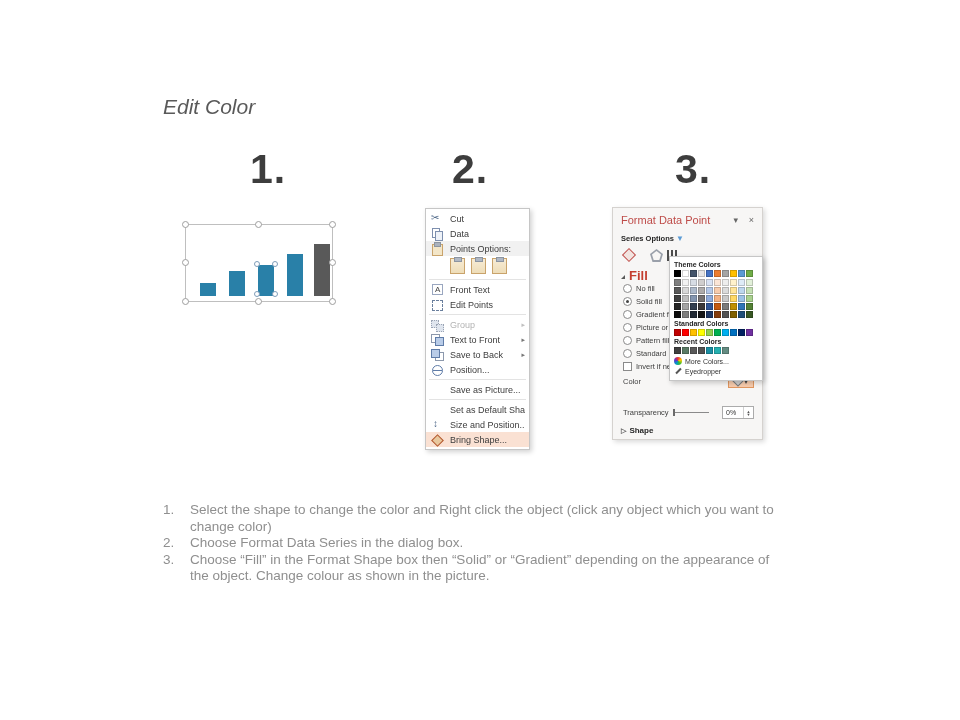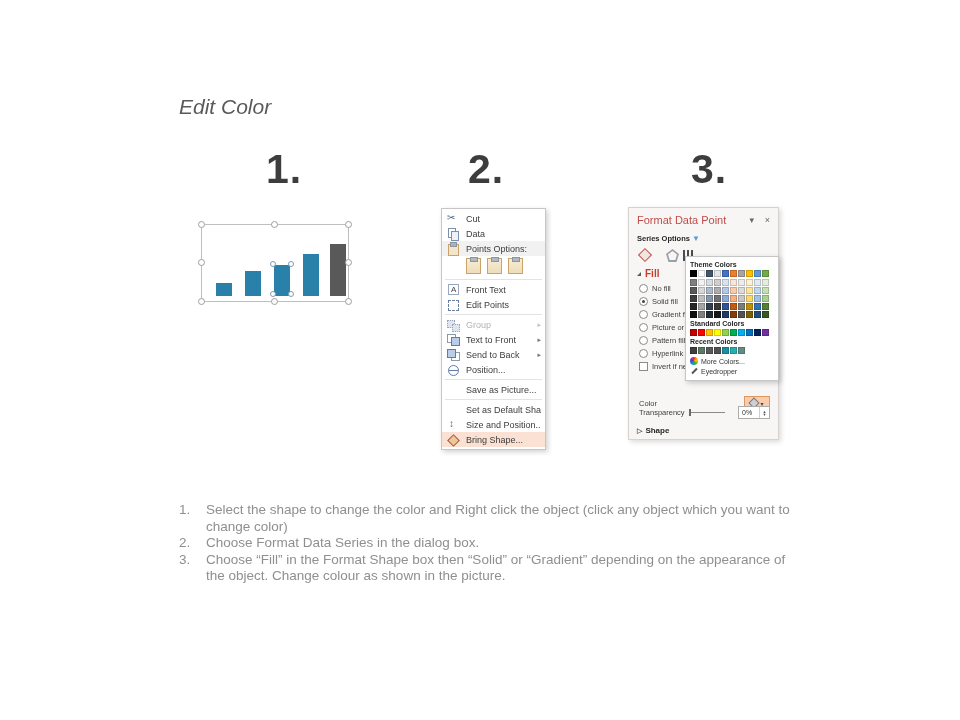--- a/index.html
+++ b/index.html
@@ -1,17 +1,17 @@
 <!DOCTYPE html>
 <html><head>
 <meta charset="utf-8">
 <style>
   html,body{margin:0;padding:0;}
   body{width:960px;height:720px;background:#fff;font-family:"Liberation Sans",sans-serif;position:relative;overflow:hidden;}
-  .abs{position:absolute;margin-left:16px;}
+  .abs{position:absolute;}
 
   
   .slide-title{left:163px;top:95px;font-size:21px;font-style:italic;color:#595959;}
   .step-num{font-size:41px;font-weight:700;color:#3d3d3d;letter-spacing:1px;}
 
   
   .chart-frame{left:185px;top:224px;width:146px;height:76px;border:1px solid #bfbfbf;background:#fff;}
   .bar{position:absolute;bottom:5px;width:16px;}
   .handle{position:absolute;width:7px;height:7px;border-radius:50%;background:#fff;border:1px solid #9e9e9e;box-sizing:border-box;}
   .pt-handle{position:absolute;width:6px;height:6px;border-radius:50%;background:#fff;border:1px solid #7f9db9;box-sizing:border-box;z-index:3;}
@@ -55,28 +55,28 @@
   .fp-ctl{position:absolute;top:7px;font-size:9px;color:#666;}
   .fp-series{position:absolute;left:8px;top:26px;font-size:7.5px;font-weight:700;color:#262626;}
   .fp-series .tri{color:#5b9bd5;font-size:8px;}
   .pi{position:absolute;top:40px;width:18px;height:16px;}
   .pi-bucket::before{content:"";position:absolute;left:3px;top:2px;width:8px;height:8px;border:1px solid #c0504d;background:#f2e4e0;transform:rotate(45deg);}
   .pi-pent{left:36px;}
   .pi-pent::before{content:"";position:absolute;left:1px;top:1px;width:13px;height:13px;background:#9aa0aa;clip-path:polygon(50% 0,100% 38%,81% 100%,19% 100%,0 38%);}
   .pi-pent::after{content:"";position:absolute;left:3px;top:3px;width:9px;height:9px;background:#f7f6f5;clip-path:polygon(50% 0,100% 38%,81% 100%,19% 100%,0 38%);}
   .pi-chart{left:52px;}
   .pi-chart::before{content:"";position:absolute;left:2px;top:2px;width:10px;height:11px;background:linear-gradient(90deg,#4d4d4d 0 2px,transparent 2px 4px,#4d4d4d 4px 6px,transparent 6px 8px,#4d4d4d 8px 10px);}
-  .fp-fill{position:absolute;left:8px;top:60px;font-size:10px;font-weight:700;color:#c43e2f;}
+  .fp-fill{position:absolute;left:8px;top:60px;font-size:13px;font-weight:700;color:#c43e2f;}
   .fp-fill::before{content:"";display:inline-block;width:0;height:0;border-left:4px solid transparent;border-bottom:4px solid #595959;margin-right:4px;transform:translateY(-1px) rotate(0deg);}
   .radio-list{position:absolute;left:10px;top:74px;}
   .ritem{display:flex;align-items:center;height:13px;font-size:7.5px;color:#404040;white-space:nowrap;}
   .radio{width:7px;height:7px;border:1px solid #8a8a8a;border-radius:50%;background:#fff;margin-right:4px;flex:0 0 7px;position:relative;}
   .radio.sel::after{content:"";position:absolute;left:1.5px;top:1.5px;width:3px;height:3px;border-radius:50%;background:#444;}
   .chk{width:7px;height:7px;border:1px solid #8a8a8a;background:#fff;margin-right:4px;flex:0 0 7px;}
-  .fp-color-row{position:absolute;left:10px;top:188px;width:131px;display:flex;align-items:center;font-size:7.5px;color:#404040;}
+  .fp-color-row{position:absolute;left:10px;top:166px;width:131px;display:flex;align-items:center;font-size:7.5px;color:#404040;}
   .color-btn{margin-left:auto;width:26px;height:14px;background:#f8ccad;border:1px solid #e0975f;display:flex;align-items:center;justify-content:center;gap:2px;box-sizing:border-box;}
   .color-btn .bdia{width:6px;height:6px;border:1px solid #7a7a7a;background:#cfcfcf;transform:rotate(45deg);display:inline-block;}
   .color-btn .car{font-size:6px;color:#444;}
   .fp-trans-row{position:absolute;left:10px;top:198px;width:131px;display:flex;align-items:center;font-size:7.5px;color:#404040;}
   .slider{width:36px;height:1px;background:#8a8a8a;margin-left:4px;position:relative;}
   .slider::before{content:"";position:absolute;left:0;top:-3px;width:2px;height:7px;background:#6a6a6a;}
   .spin{margin-left:auto;width:32px;height:13px;border:1px solid #ababab;background:#fff;display:flex;box-sizing:border-box;}
   .spin .val{flex:1;font-size:7px;color:#333;padding:2px 0 0 3px;}
   .spin .arrows{width:9px;border-left:1px solid #d0d0d0;display:flex;flex-direction:column;align-items:center;justify-content:center;font-size:4px;color:#555;line-height:3px;}
   .fp-border{position:absolute;left:8px;top:218px;font-size:8px;font-weight:700;color:#262626;}
@@ -163,21 +163,21 @@
       <span class="lbl">Group</span>
       <span class="sub">▸</span>
     </div>
   <div class="mrow">
       <span class="mi ic-front"></span>
       <span class="lbl">Text to Front</span>
       <span class="sub">▸</span>
     </div>
   <div class="mrow">
       <span class="mi ic-back"></span>
-      <span class="lbl">Send to Back</span>
+      <span class="lbl">Save to Back</span>
       <span class="sub">▸</span>
     </div>
   <div class="mrow">
       <span class="mi ic-hyperlink"></span>
       <span class="lbl">Position...</span>
     </div>
   <div class="msep"></div>
   <div class="mrow">
       <span class="mi"></span>
       <span class="lbl">Save as Picture...</span>
@@ -223,21 +223,21 @@
     <div class="ritem">
         <span class="radio"></span>
         <span>Picture or texture fill</span>
       </div>
     <div class="ritem">
         <span class="radio"></span>
         <span>Pattern fill</span>
       </div>
     <div class="ritem">
         <span class="radio"></span>
-        <span>Hyperlink</span>
+        <span>Standard</span>
       </div>
     <div class="ritem">
         <span class="chk"></span>
         <span>Invert if negative</span>
       </div>
   </div>
 
   <div class="fp-color-row">
     <span>Color</span>
     <span class="color-btn">

